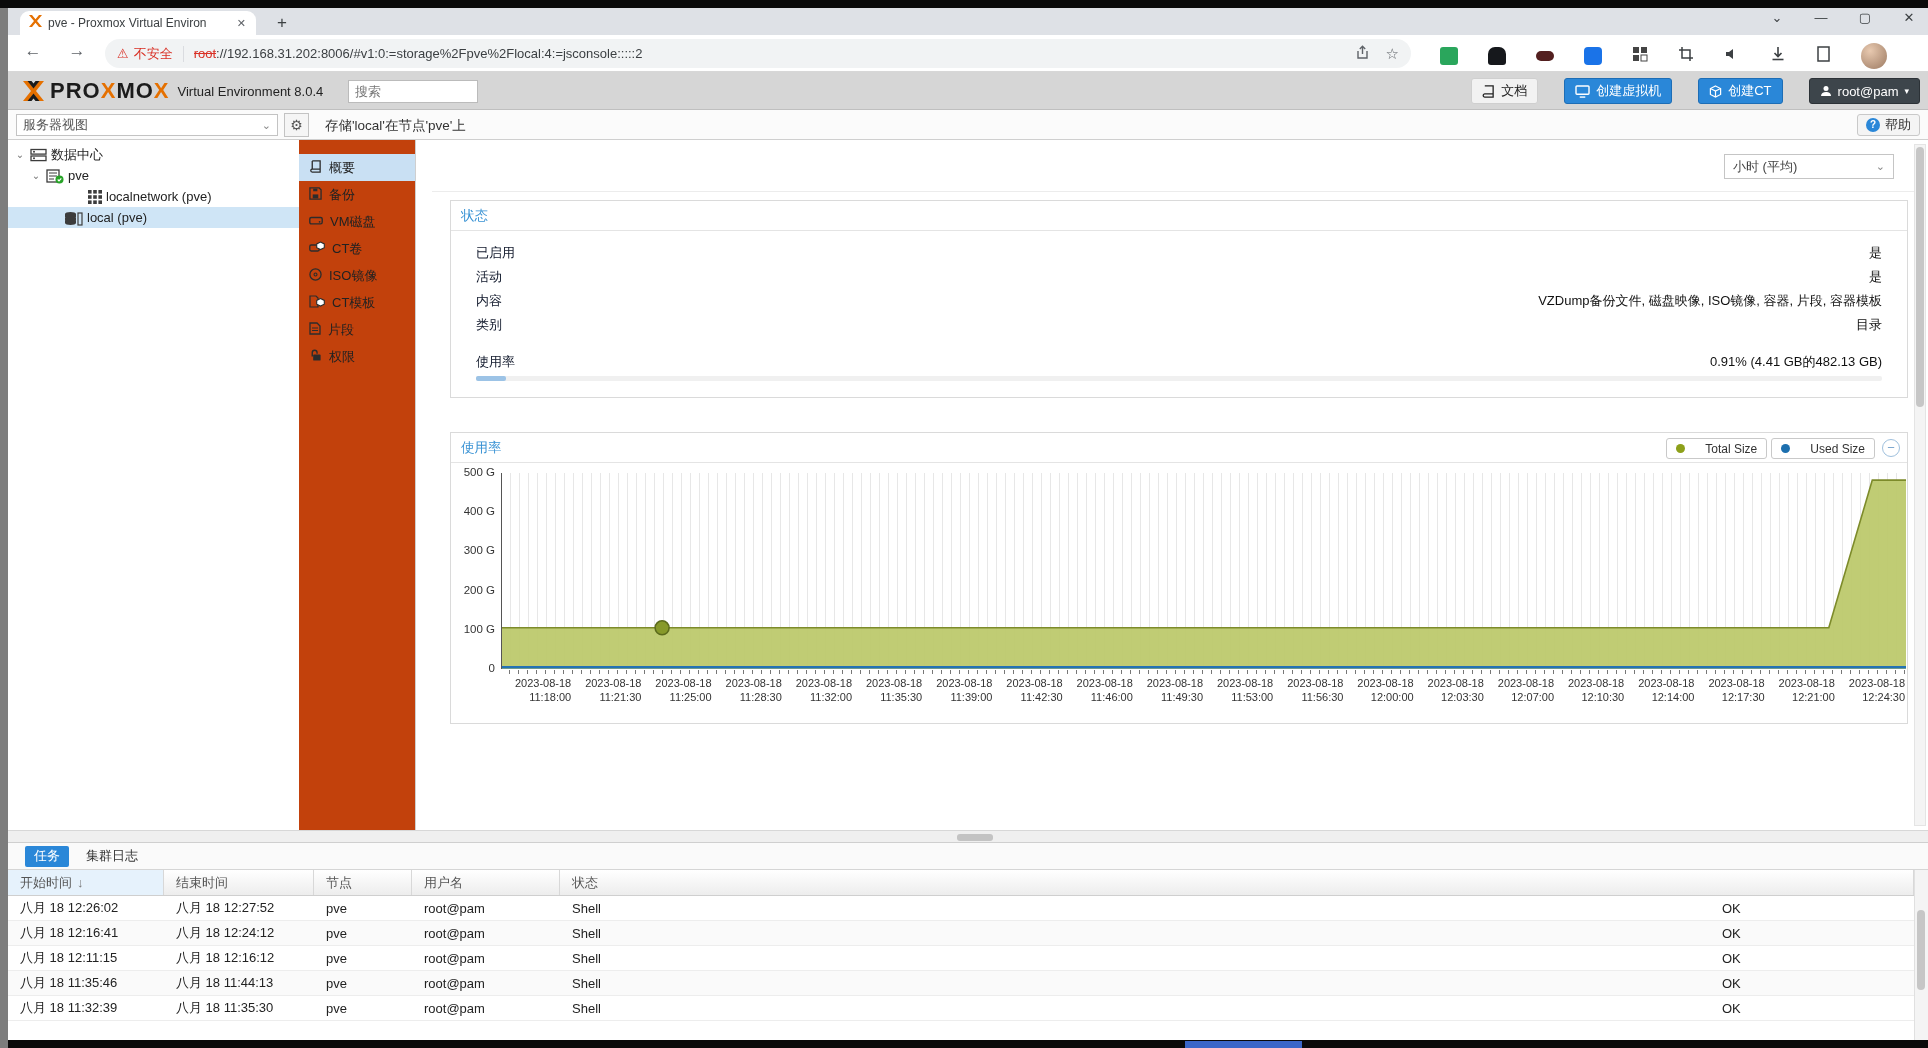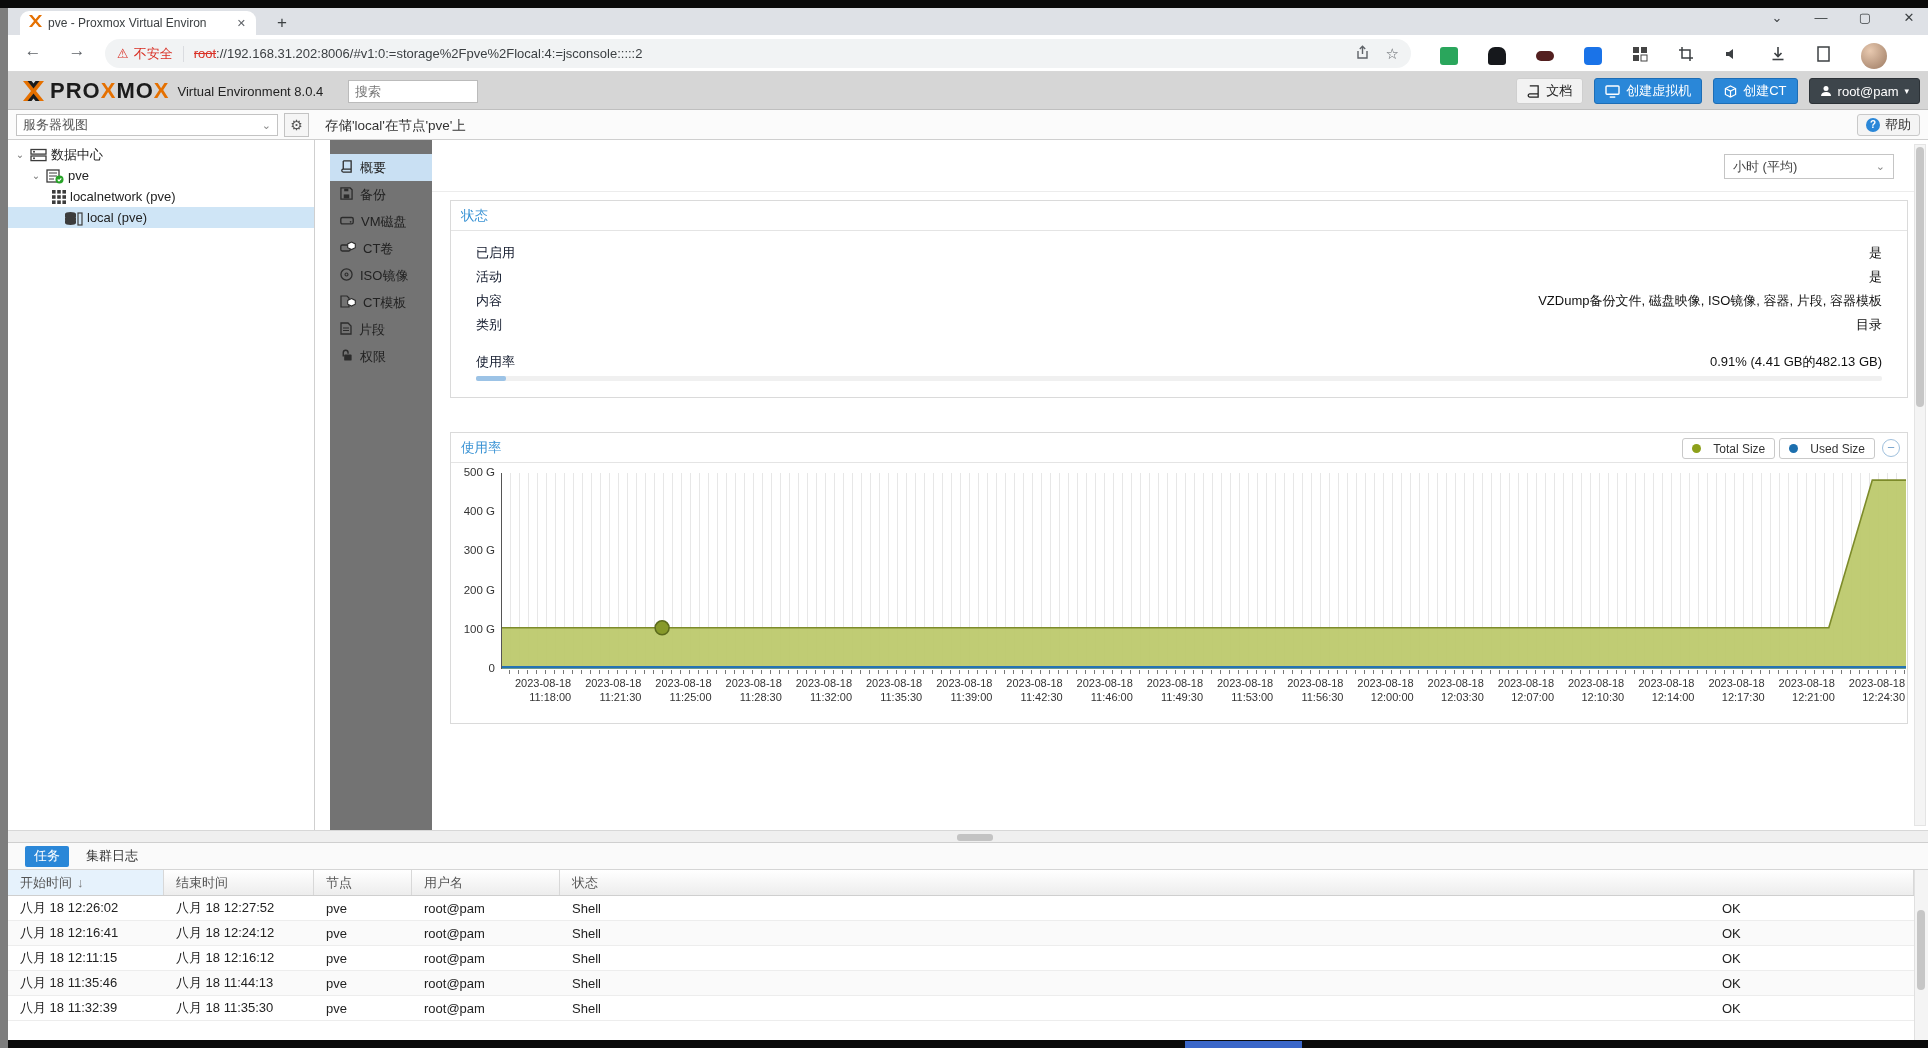--- a/index.html
+++ b/index.html
@@ -31,60 +31,60 @@
   .avatar{width:26px;height:26px;border-radius:50%;background:radial-gradient(circle at 35% 30%,#e8c9b0,#9c7a62);}
   .menu3{color:#5f6368;font-size:16px;margin-left:4px;}
   
   .pve-app{position:absolute;left:0;top:64px;width:1920px;height:968px;background:#fff;font-size:13px;color:#212121;}
   .pve-header{position:absolute;left:0;top:0;right:0;height:38px;background:#d6d6d6;border-bottom:1px solid #bfbfbf;}
   .brand{position:absolute;left:12px;top:6px;display:flex;align-items:center;gap:4px;}
   .brand-word{font-size:22px;font-weight:bold;letter-spacing:1px;color:#1b1b1b;}
   .brand-word .acc{color:#e57000;}
   .brand-sub{font-size:13px;color:#222;margin-left:4px;}
   .search-input{position:absolute;left:340px;top:8px;width:130px;height:23px;border:1px solid #bbb;padding:0 6px;font-size:13px;color:#0369a1;background:#fff;}
-  .hbtns{position:absolute;right:8px;top:6px;display:flex;gap:11px;}
+  .hbtns{position:absolute;right:8px;top:6px;display:flex;gap:26px;}
   .hbtn{height:26px;border-radius:3px;display:flex;align-items:center;gap:6px;padding:0 10px;font-size:13px;cursor:pointer;}
   .hbtn.light{background:#f2f2f2;border:1px solid #cfcfcf;color:#222;}
   .hbtn.blue{background:#2a87d8;border:1px solid #1d6db5;color:#fff;}
   .hbtn.dark{background:#3d454b;border:1px solid #2c3237;color:#fff;}
   .pve-toolbar2{position:absolute;left:0;top:38px;right:0;height:30px;background:#fbfbfb;border-bottom:1px solid #cfcfcf;}
   .vselect{position:absolute;left:8px;top:4px;width:262px;height:22px;border:1px solid #c3c3c3;background:#fff;display:flex;align-items:center;padding:0 6px;color:#555;}
   .vselect .caret{margin-left:auto;color:#888;font-size:11px;}
   .gearbtn{position:absolute;left:276px;top:3px;width:25px;height:24px;border:1px solid #c3c3c3;background:#f5f5f5;text-align:center;line-height:22px;color:#555;font-size:14px;}
   .page-title{position:absolute;left:317px;top:7px;color:#333;font-size:13.5px;}
   .helpbtn{position:absolute;right:8px;top:4px;height:22px;border:1px solid #c9c9c9;border-radius:3px;background:#f4f4f4;display:flex;align-items:center;gap:5px;padding:0 8px;color:#333;}
   .helpq{width:14px;height:14px;border-radius:50%;background:#2a87d8;color:#fff;font-size:10px;text-align:center;line-height:14px;font-weight:bold;}
   
   .tree{position:absolute;left:0;top:68px;width:307px;height:690px;background:#fff;border-right:1px solid #cfcfcf;padding-top:4px;}
   .trow{height:21px;display:flex;align-items:center;gap:4px;cursor:pointer;color:#222;}
   .trow.sel{background:#cfe5f6;}
   .tchev{width:12px;color:#777;font-size:10px;text-align:center;}
   .ticon svg{vertical-align:middle;}
   
-  .navp{position:absolute;left:322px;top:68px;width:117px;height:690px;background:#737373;border-right:1px solid #cfcfcf;padding-top:14px;}
+  .navp{position:absolute;left:291px;top:68px;width:117px;height:690px;background:#c2410c;border-right:1px solid #cfcfcf;padding-top:14px;}
   .nrow{height:27px;display:flex;align-items:center;gap:7px;padding-left:10px;cursor:pointer;color:#222;}
   .nrow.sel{background:#c9e0f3;}
   
   .content{position:absolute;left:424px;top:68px;width:1496px;height:690px;background:#fff;}
   .chead{position:absolute;left:0;top:0;right:14px;height:52px;border-bottom:1px solid #ececec;}
   .pselect{position:absolute;right:20px;top:14px;width:170px;height:25px;border:1px solid #c5c5c5;background:#fff;display:flex;align-items:center;padding:0 8px;color:#444;}
   .pselect .caret{margin-left:auto;color:#888;font-size:11px;}
   .panel{position:absolute;left:18px;width:1458px;background:#fff;border:1px solid #dadada;}
   .ptitle{height:30px;display:flex;align-items:center;padding:0 10px;color:#3892d4;font-size:13.5px;border-bottom:1px solid #e4e4e4;}
   #status-panel{top:60px;height:198px;}
   .sbody{padding:10px 25px 0 25px;}
   .srow{display:flex;justify-content:space-between;line-height:24px;}
   .srow .sl{color:#0f172a;}
   .srow .sv{color:#111;}
   .srow.gap{margin-top:13px;}
   .ptrack{margin-top:2px;height:5px;background:#f0f0f0;border-radius:2px;}
   .pfill{width:30px;height:5px;background:#9cc3e6;border-radius:2px;}
   #usage-panel{top:292px;height:292px;}
   .legend{position:absolute;top:5px;right:32px;display:flex;gap:4px;}
-  .lpill{height:21px;border:1px solid #c9c9c9;border-radius:3px;background:#fff;display:flex;align-items:center;gap:12px;padding:0 9px;font-size:12px;color:#333;cursor:pointer;}
+  .lpill{height:21px;border:1px solid #c9c9c9;border-radius:3px;background:#fff;display:flex;align-items:center;gap:20px;padding:0 9px;font-size:12px;color:#333;cursor:pointer;}
   .ldot{width:9px;height:9px;border-radius:50%;}
   .collapse{position:absolute;top:6px;right:7px;width:18px;height:18px;border:1px solid #9fc0dd;border-radius:50%;color:#76a3cc;text-align:center;line-height:16px;font-size:13px;cursor:pointer;}
   .plot{position:absolute;left:50px;top:40px;width:1404px;height:196px;border-left:1px solid #555;border-bottom:1px solid #555;
         background:repeating-linear-gradient(90deg,transparent 0 8px,#e7e7e7 8px 9px);}
   .plot svg{position:absolute;left:0;top:0;}
   .ticks{position:absolute;left:50px;top:237px;width:1404px;height:4px;background:repeating-linear-gradient(90deg,transparent 0 8px,#777 8px 9px);}
   .ylab{position:absolute;width:44px;text-align:right;font-size:11.5px;color:#333;}
   .xlabs{position:absolute;left:50px;top:243px;width:1404px;display:flex;}
   .xcell{flex:1;text-align:right;font-size:11px;color:#333;line-height:14px;}
   .cscroll{position:absolute;right:2px;top:4px;width:12px;height:682px;background:#f4f4f4;border:1px solid #e4e4e4;}
@@ -261,21 +261,21 @@
           <div class="trow " style="padding-left:22px">
             <span class="tchev">⌄</span>
             <span class="ticon"><svg width="18" height="15" viewBox="0 0 18 15">
                 <rect x="1" y="1" width="12" height="12" fill="none" stroke="#3c3c3c" stroke-width="1.3"></rect>
                 <path d="M3 4h8M3 7h8M3 10h5" stroke="#3c3c3c"></path>
                 <circle cx="13.5" cy="10.5" r="4" fill="#27a327"></circle>
                 <path d="M11.7 10.5l1.3 1.3 2.3-2.5" fill="none" stroke="#fff" stroke-width="1.2"></path>
               </svg></span>
             <span class="tlabel">pve</span>
           </div>
-          <div class="trow " style="padding-left:28px">
+          <div class="trow " style="padding-left:64px">
             <span class="tchev"></span>
             <span class="ticon"><svg width="14" height="14" viewBox="0 0 14 14">
                 <g fill="#3c3c3c">
                   <rect x="0" y="0" width="3.6" height="3.6"></rect>
                   <rect x="5.2" y="0" width="3.6" height="3.6"></rect>
                   <rect x="10.4" y="0" width="3.6" height="3.6"></rect>
                   <rect x="0" y="5.2" width="3.6" height="3.6"></rect>
                   <rect x="5.2" y="5.2" width="3.6" height="3.6"></rect>
                   <rect x="10.4" y="5.2" width="3.6" height="3.6"></rect>
                   <rect x="0" y="10.4" width="3.6" height="3.6"></rect>

